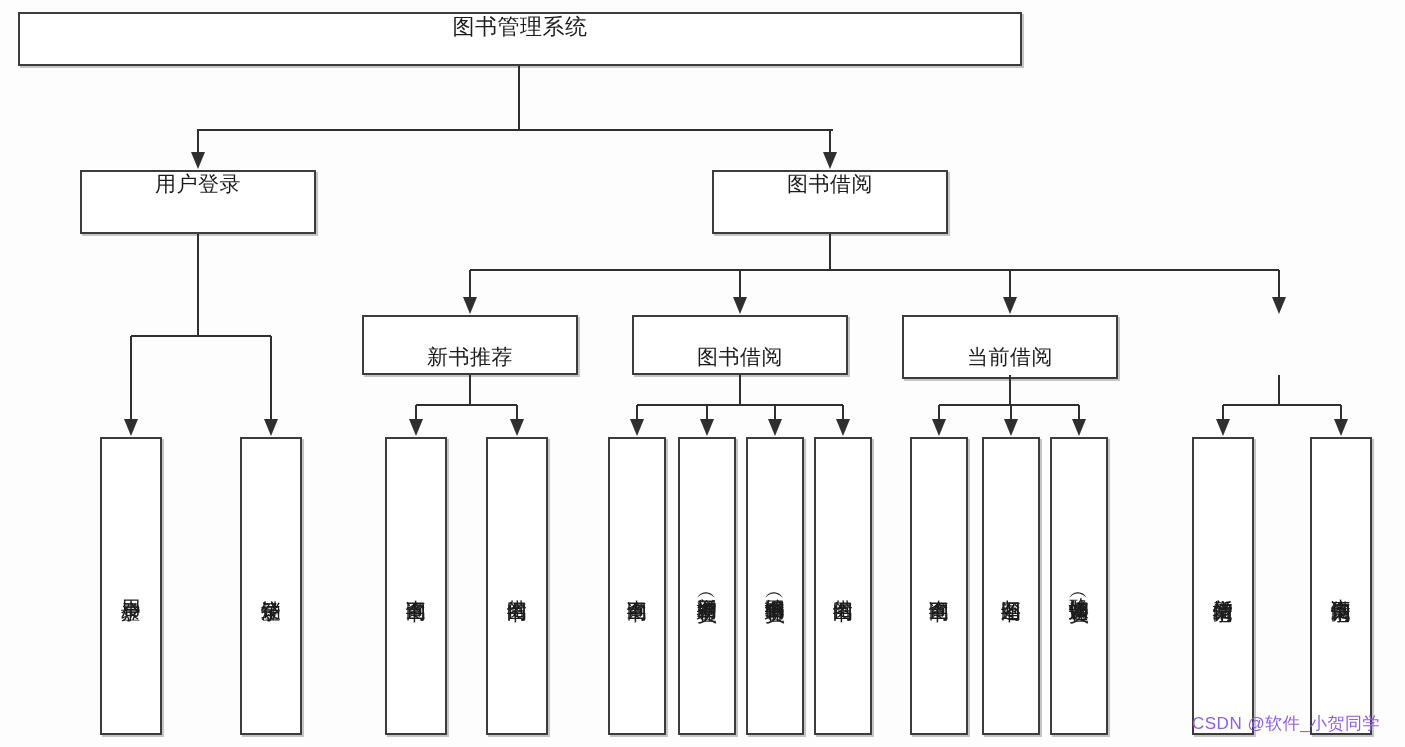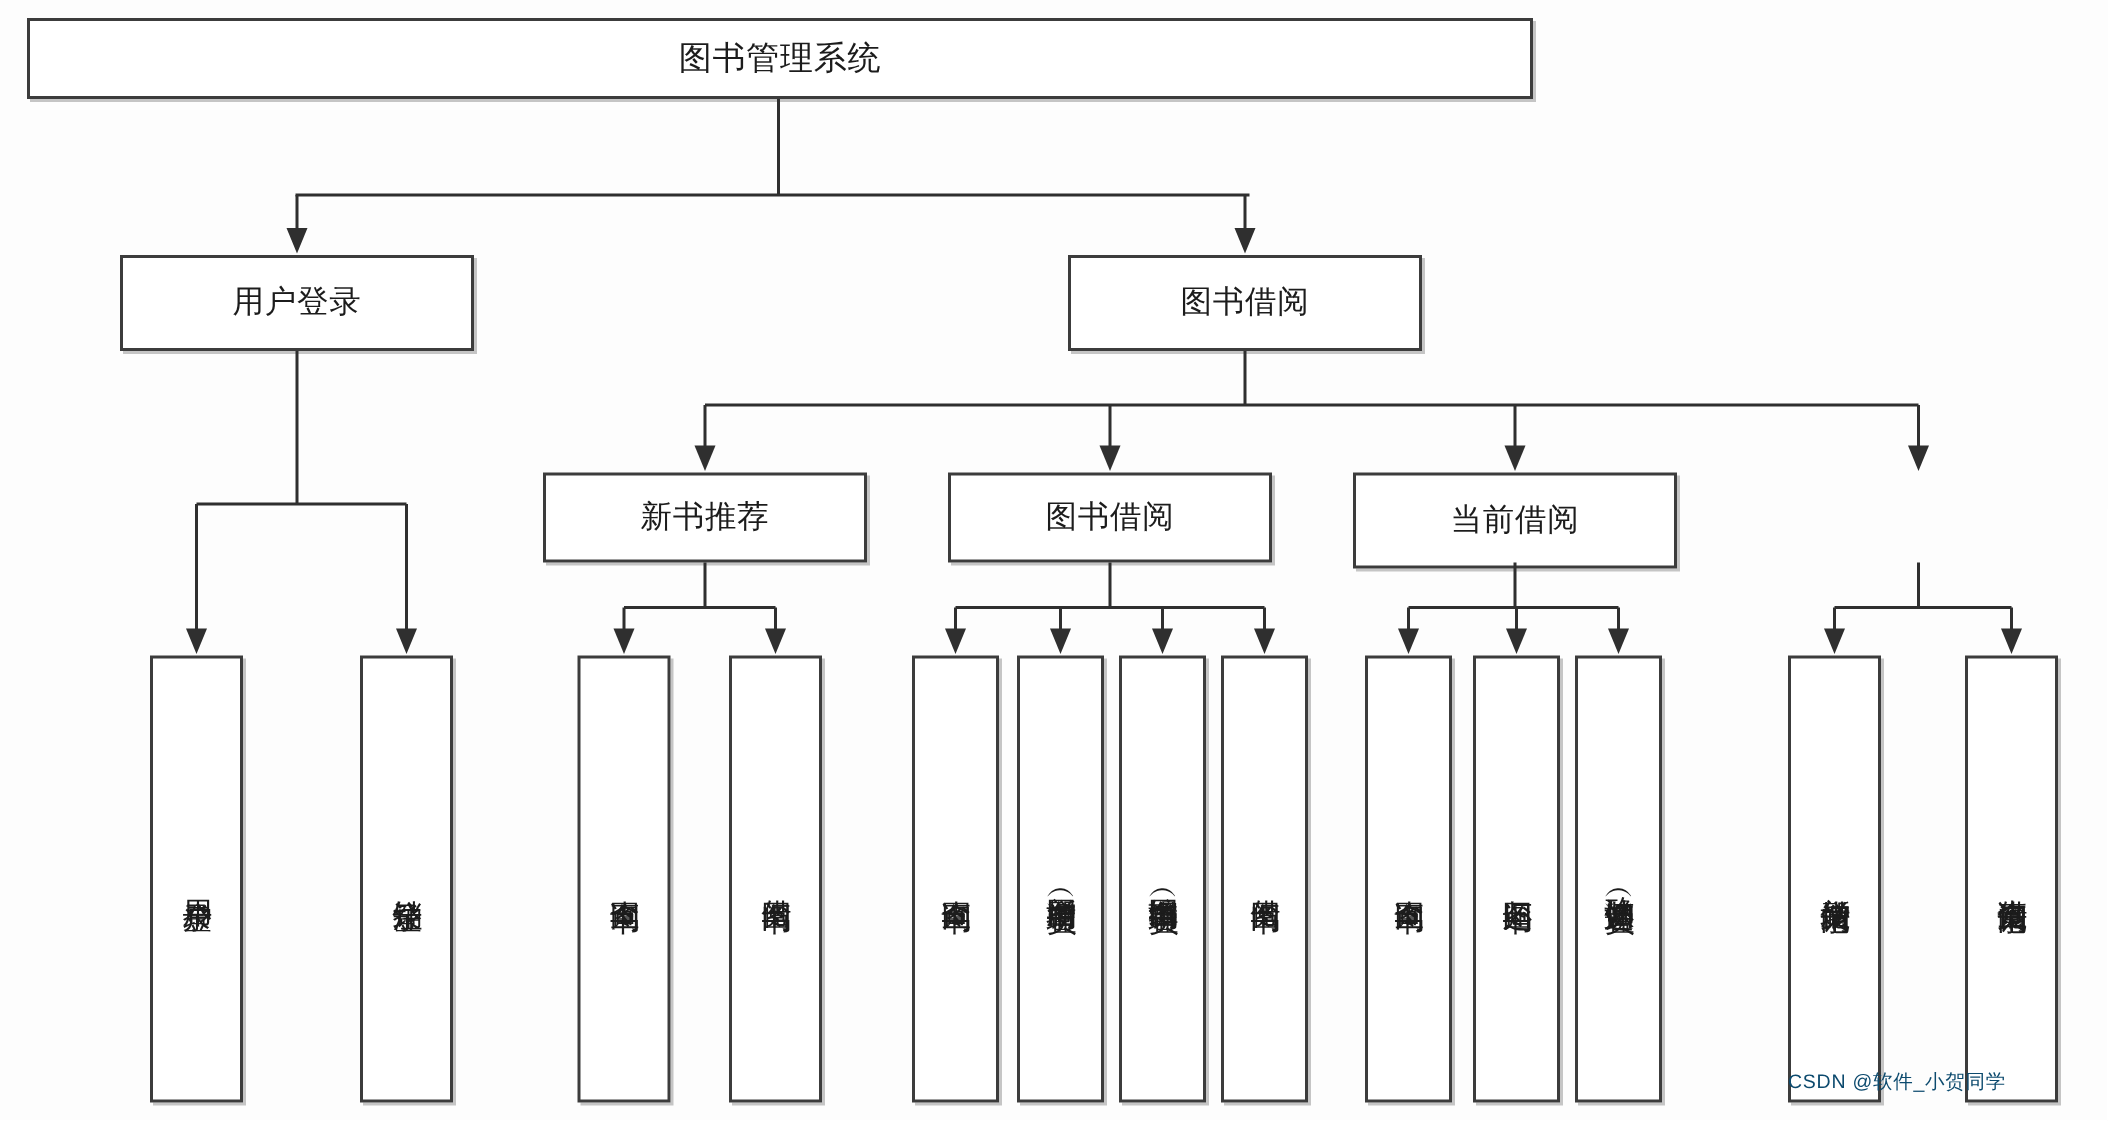--- a/index.html
+++ b/index.html
@@ -18,33 +18,33 @@
     overflow: hidden;
   }
   
   .node {
     position: absolute;
     box-sizing: border-box;
     background: #ffffff;
     border: 2px solid #3c3c3c;
     box-shadow: 2px 2px 0 0 rgba(0,0,0,0.22);
     display: flex;
-    align-items: center;
+    align-items: flex-start;
     justify-content: center;
     color: #1c1c1c;
   }
   .node-label {
     font-size: 21px;
     line-height: 1.15;
     letter-spacing: 0.5px;
     white-space: nowrap;
   }
   .node.root .node-label { font-size: 22px; }
   .node.level2 .node-label { font-size: 21px; }
-  .node.level3 .node-label { font-size: 21px; }
+  .node.level3 .node-label { font-size: 21px; margin-top: 28px; }
 
   
   .leaf {
     position: absolute;
     box-sizing: border-box;
     background: #ffffff;
     border: 2px solid #3c3c3c;
     box-shadow: 2px 2px 0 0 rgba(0,0,0,0.22);
     display: flex;
     align-items: center;
@@ -78,22 +78,22 @@
     width: 0;
     height: 0;
     border-left: 7px solid transparent;
     border-right: 7px solid transparent;
     border-top: 17px solid #2f2f2f;
   }
 
   
   #watermark {
     position: absolute;
-    font-size: 13px;
-    color: #0c4a6e;
+    font-size: 17px;
+    color: #8b5cf6;
     white-space: nowrap;
     letter-spacing: 0.5px;
   }
 </style>
 </head>
 <body>
 
 <div id="canvas">
     <div class="node root" style="left: 18px; top: 12px; width: 1004px; height: 54px;">
       <span class="node-label">图书管理系统</span>

